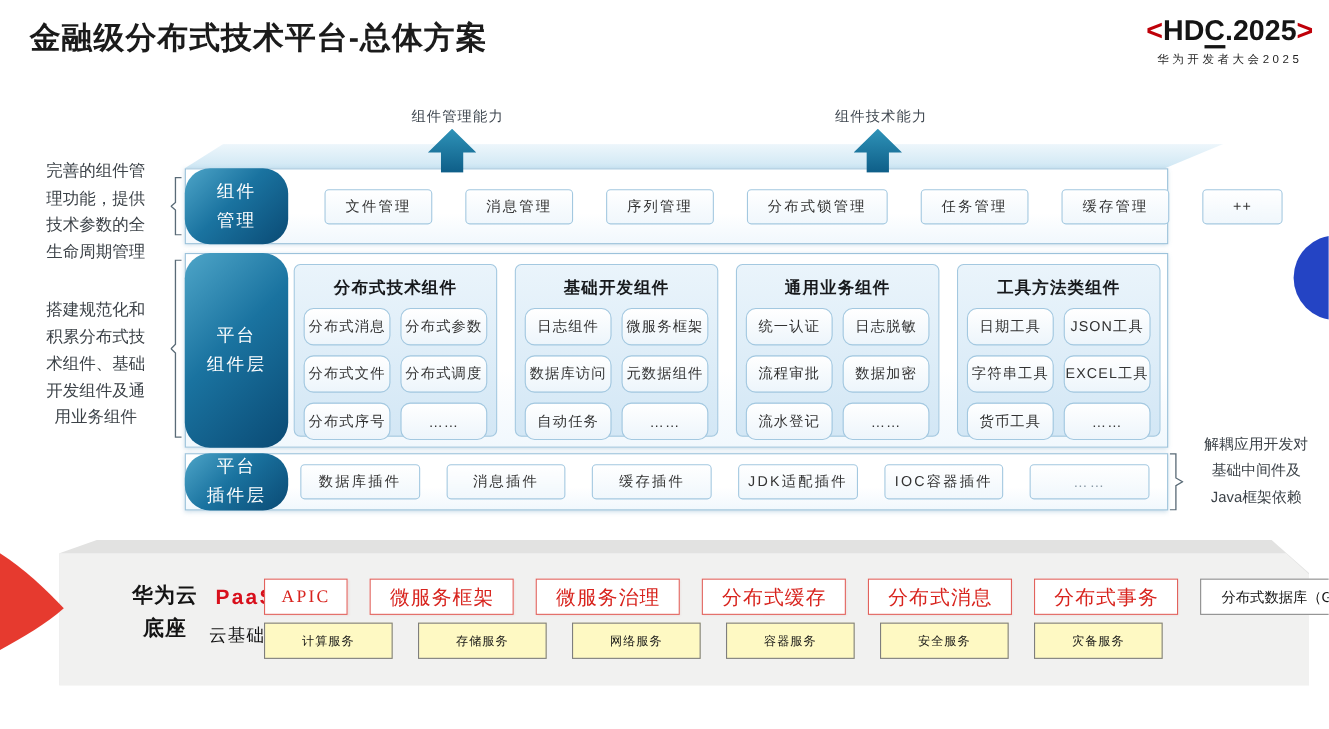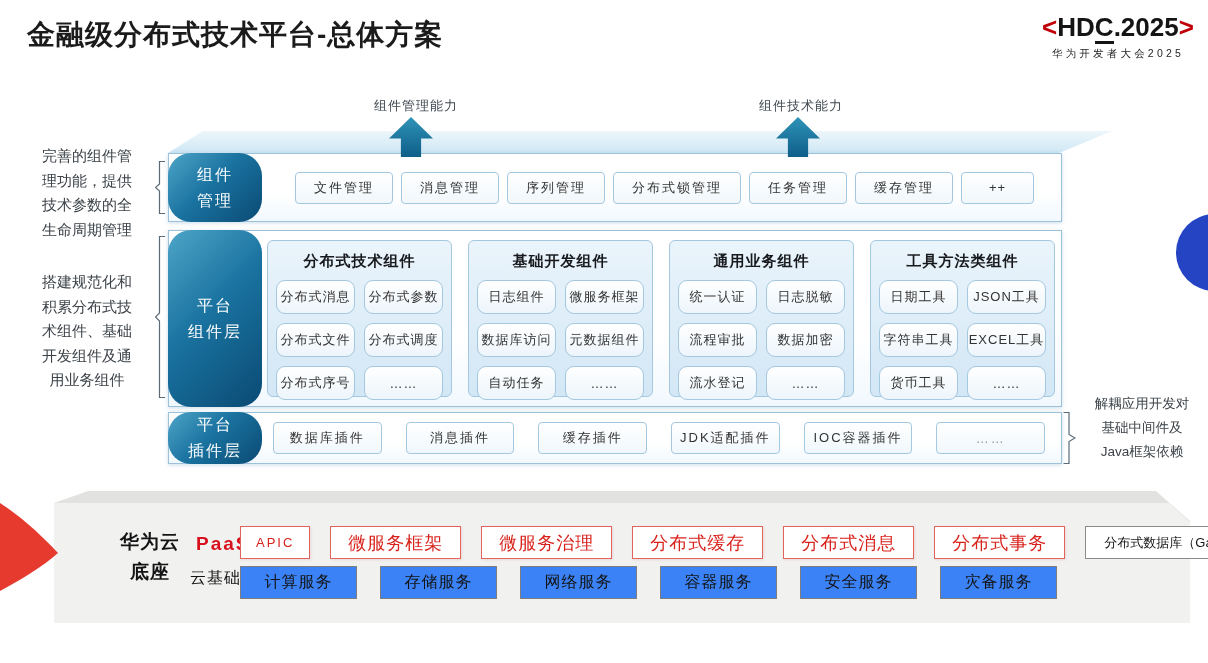--- a/index.html
+++ b/index.html
@@ -29,21 +29,21 @@
 
   
   .row{position:absolute;left:168px;width:892px;display:flex;z-index:3;
     background:linear-gradient(180deg,#ffffff 60%,#f1f8fd);
     border:1px solid #9cc2db;box-shadow:0 1px 4px rgba(110,160,195,.35);}
   .row-label{flex:none;width:94px;margin:-1px;background:linear-gradient(135deg,#4ea5c8 0%,#1a73a0 45%,#0a4a74 100%);
     color:#fff;display:flex;align-items:center;justify-content:center;text-align:center;
     font-size:16px;letter-spacing:2px;line-height:26px;white-space:pre-line;border-radius:23px;}
   .row-content{flex:1;display:flex;}
   .r1{top:153px;height:67px;}
-  .r1 .row-content{align-items:center;gap:8px;padding:0 18px 0 34px;}
+  .r1 .row-content{align-items:center;gap:30px;padding:0 18px 0 34px;}
   .box{background:linear-gradient(180deg,#fff,#f0f7fc);border:1px solid #a3c8e0;border-radius:4px;
     color:#333;font-size:13px;letter-spacing:2px;display:flex;align-items:center;justify-content:center;
     height:30px;padding:0 18px;white-space:nowrap;}
   .box.plus{padding:0 27px;letter-spacing:1px;}
   .dots{color:#8a9aa6;letter-spacing:2px;}
 
   .r2{top:230px;height:175px;}
   .r2 .row-content{gap:16px;padding:9px 6px;}
   .col{flex:1;background:linear-gradient(180deg,#eaf4fb,#d3e7f5);border:1px solid #a3c8e0;border-radius:6px;
     padding:6px 8px 10px;display:flex;flex-direction:column;}
@@ -68,25 +68,25 @@
   
   .slab{position:absolute;left:0;top:485px;}
   .hw-label{position:absolute;left:96px;top:527px;width:108px;text-align:center;font-size:19px;font-weight:bold;
     color:#141414;line-height:30px;white-space:pre-line;letter-spacing:1px;}
   .paas-label{position:absolute;left:196px;top:533px;font-size:19px;font-weight:bold;color:#d8101c;letter-spacing:2px;}
   .cloud-label{position:absolute;left:190px;top:568px;font-size:16px;color:#141414;letter-spacing:1px;}
   .paas-row{position:absolute;left:240px;top:527px;height:31px;display:flex;gap:20px;align-items:center;}
   .rbox{border:1px solid #e2625c;background:#fff;color:#d8231d;font-size:18px;height:31px;display:flex;
     align-items:center;justify-content:center;padding:0 17px;letter-spacing:1px;white-space:nowrap;
     box-shadow:1px 1px 2px rgba(200,60,60,.12);}
-  .rbox.apic{padding:0 15px;font-size:13px;letter-spacing:2px;}
+  .rbox.apic{padding:0 15px;font-size:16px;letter-spacing:2px;font-family:Liberation Serif, serif;}
   .gbox{border:1px solid #8b8b8b;background:#fff;color:#141414;font-size:13px;height:31px;display:flex;
     align-items:center;justify-content:center;padding:0 18px;white-space:nowrap;}
   .cloud-row{position:absolute;left:240px;top:566px;display:flex;gap:23px;}
-  .cbox{width:115px;border:1px solid #7e7e7e;background:#3b82f6;color:#141414;font-size:16px;height:31px;
+  .cbox{width:115px;border:1px solid #7e7e7e;background:#fef9c3;color:#141414;font-size:11px;height:31px;
     display:flex;align-items:center;justify-content:center;letter-spacing:1px;}
 
   .wedge{position:absolute;left:0;top:500px;}
   .blue-dot{position:absolute;left:1176px;top:214px;width:77px;height:77px;border-radius:50%;background:#2444c4;}
 </style>
 </head>
 <body>
 
 <div class="stage">
 

